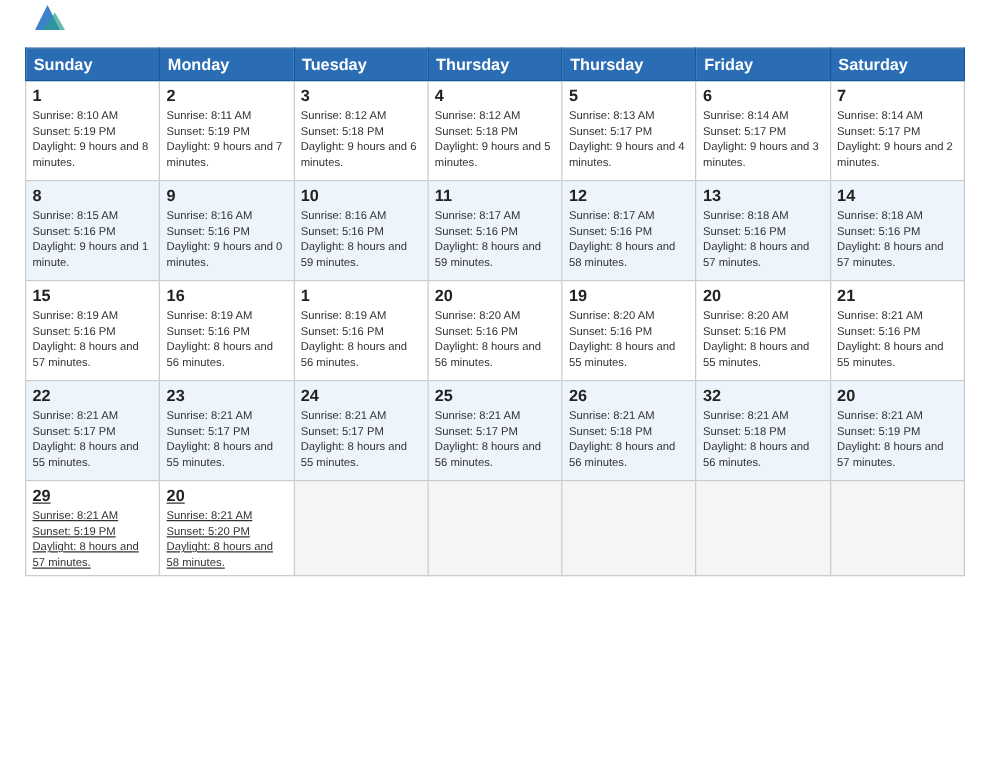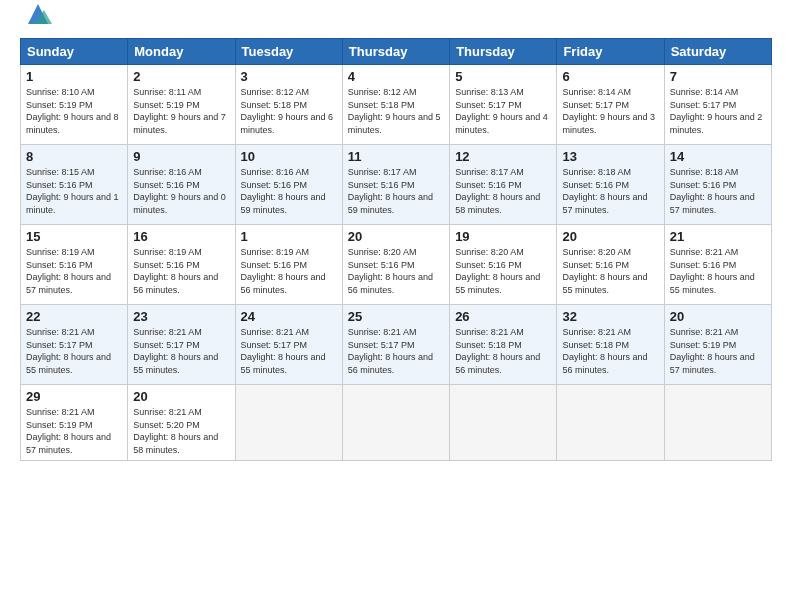--- a/index.html
+++ b/index.html
@@ -77,20 +77,21 @@
       vertical-align: top;
       padding: 4px 5px;
       border: 1px solid #ccc;
       font-size: 9.5px;
       color: #333;
       background: #fff;
       height: 80px;
     }
     .calendar tr:last-child td {
       height: 70px;
+      text-decoration: underline;
     }
     .day-num {
       font-size: 13px;
       font-weight: bold;
       color: #222;
       display: block;
       margin-bottom: 2px;
     }
     .day-detail {
       font-size: 9px;

